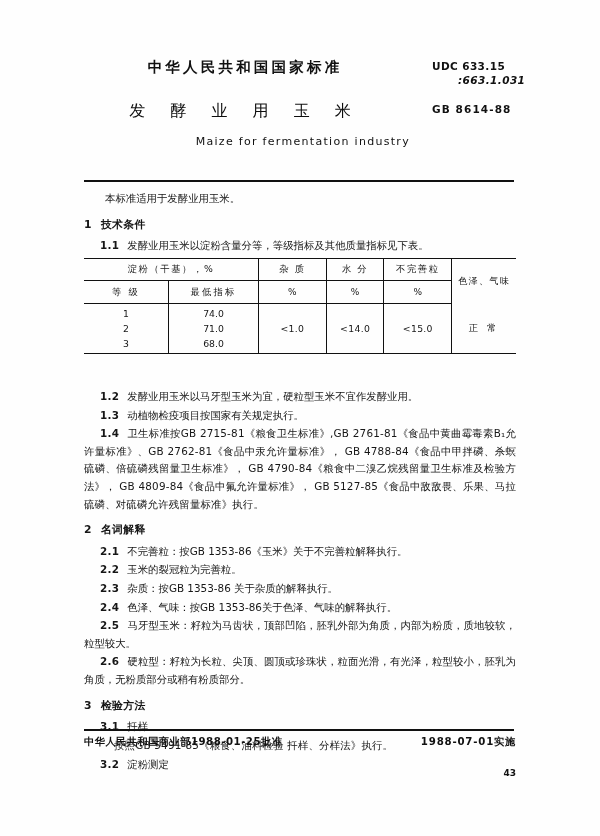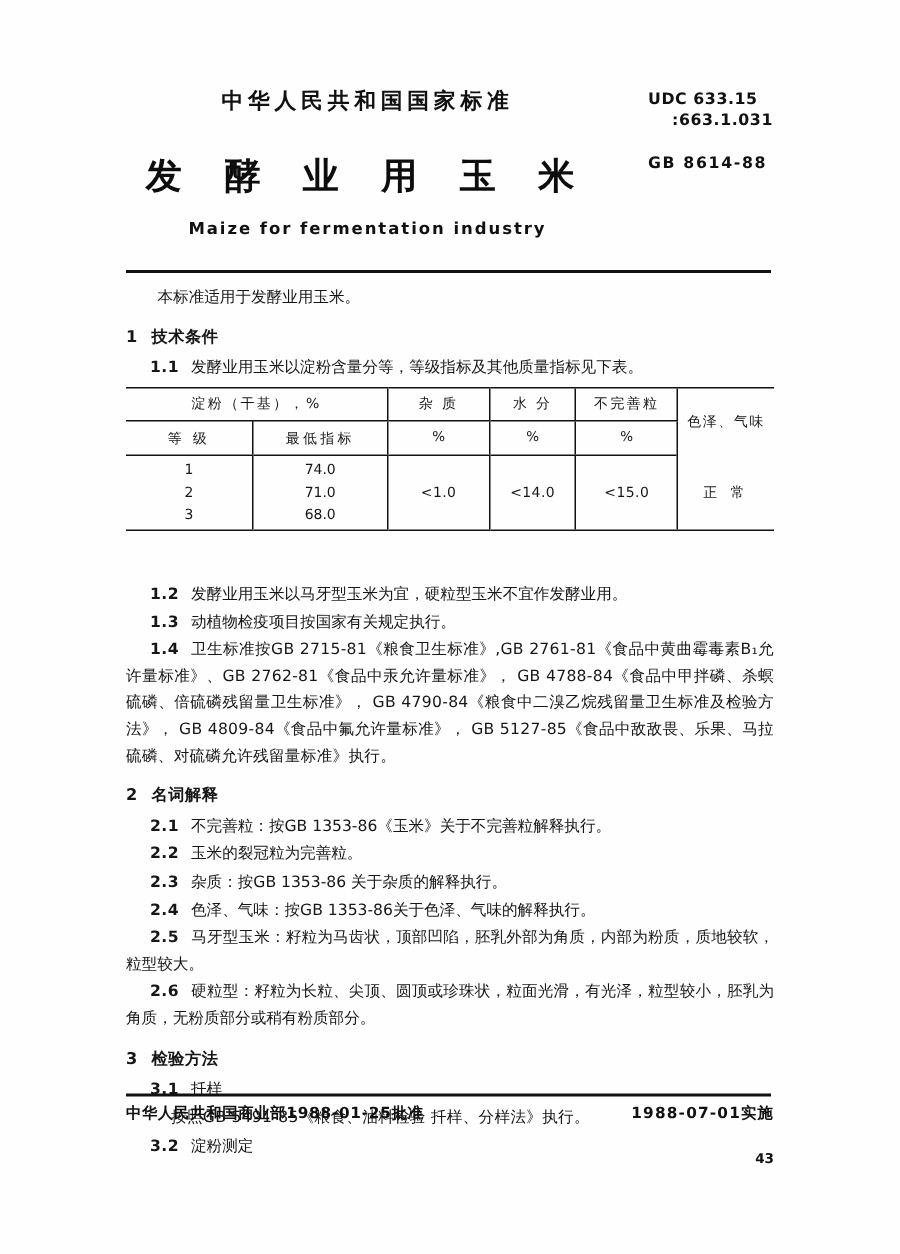--- a/index.html
+++ b/index.html
@@ -40,48 +40,49 @@
   }
   .std-org {
     font-size: 14.5px;
     font-weight: bold;
     letter-spacing: 3.2px;
     font-family: "DejaVu Sans", "Liberation Sans", sans-serif;
     color: #111;
   }
   .std-title {
     margin-top: 24px;
-    font-size: 24px;
-    font-weight: bold;
+    font-size: 16px;
+    font-weight: normal;
     letter-spacing: 10px;
     font-family: "DejaVu Sans", "Liberation Sans", sans-serif;
     color: #0d0d0d;
   }
   .std-title-en {
     margin-top: 13px;
     font-size: 11px;
-    font-weight: bold;
+    font-weight: normal;
     letter-spacing: 1.3px;
     font-family: "DejaVu Sans", "Liberation Sans", sans-serif;
     color: #111;
+    text-align: right;
   }
 
   .hdr-right {
     position: absolute;
     left: 432px;
     top: 2px;
     width: 140px;
     font-family: "DejaVu Sans", "Liberation Sans", sans-serif;
     font-weight: bold;
     font-size: 10.5px;
     color: #111;
     letter-spacing: 0.4px;
   }
   .udc-line1 { white-space: nowrap; }
-  .udc-line2 { margin-left: 16px; margin-top: 2px; white-space: nowrap; }
+  .udc-line2 { margin-left: 26px; margin-top: 2px; white-space: nowrap; font-style: italic; }
   .gb-no { margin-top: 17px; white-space: nowrap; letter-spacing: 1.1px; }
 
   
   .rule-top {
     position: absolute;
     left: 84px;
     top: 180px;
     width: 430px;
     height: 2px;
     background: #111;

